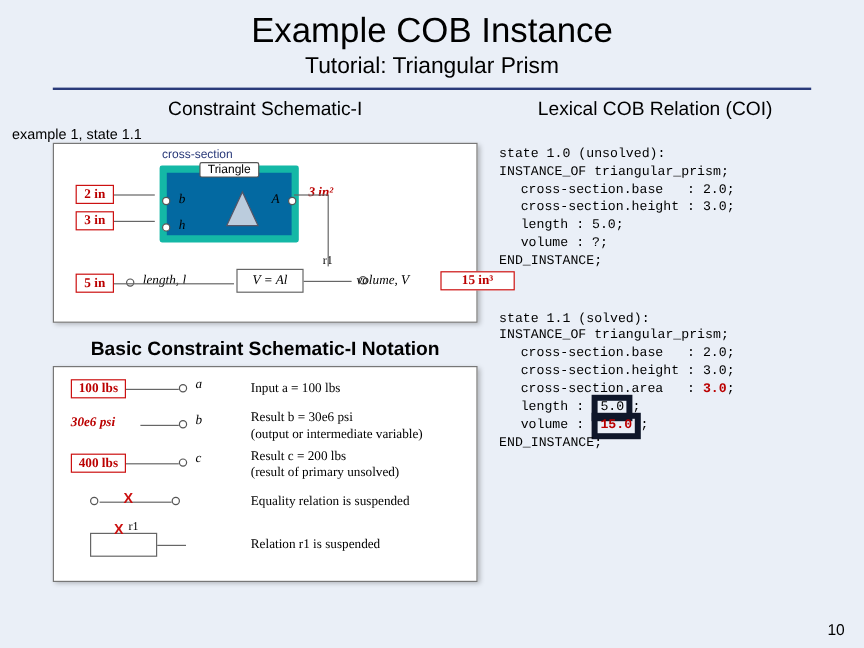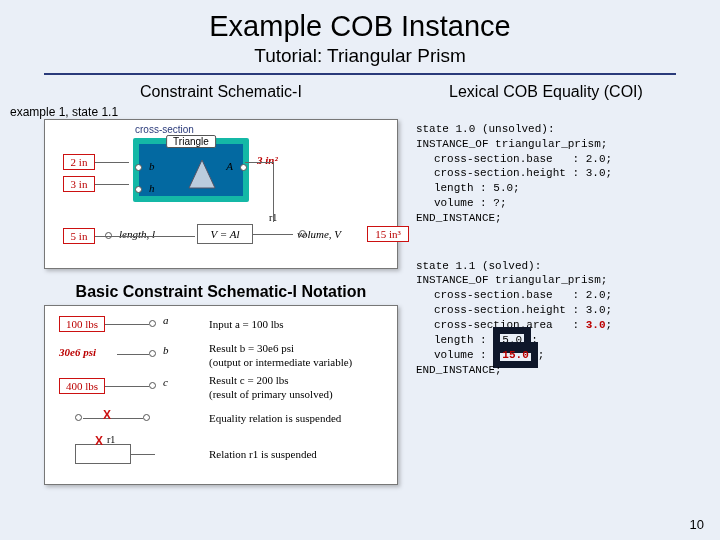--- a/index.html
+++ b/index.html
@@ -21,36 +21,36 @@
   .right { flex: 1; }
   .secthdr { text-align: center; font-size: 16px; margin: 2px 0 4px; }
   .examplelbl { font-size: 12px; margin-left: -34px; margin-top: 2px; }
 
   
   .figwrap { background: #fff; border: 1px solid #777; box-shadow: 2px 2px 4px rgba(0,0,0,0.25); }
   .schematic { height: 150px; position: relative; margin-bottom: 8px; }
   .notation { height: 180px; position: relative; }
 
   .box { position: absolute; border: 1px solid #666; background: #fff; font-size: 11px; font-family: 'Times New Roman', serif; display: flex; align-items: center; justify-content: center; padding: 1px 4px; }
-  .redbox { border-color: #c11; color: #b00; font-weight: normal; }
+  .redbox { border-color: #c11; color: #b00; font-weight: bold; }
   .redtext { color: #b00; font-weight: bold; }
   .bluetext { color: #2a3a7a; }
   .plain { border: none; background: transparent; position: absolute; font-size: 11px; font-family: 'Times New Roman', serif; }
   .italic { font-style: italic; }
   .port { position: absolute; width: 7px; height: 7px; border: 1px solid #555; border-radius: 50%; background: #fff; }
   .varlbl { position: absolute; font-style: italic; font-size: 11px; font-family: 'Times New Roman', serif; }
   .label { position: absolute; font-size: 11px; font-family: 'Times New Roman', serif; }
 
   .tri-outer { position: absolute; border: 6px solid #14b8a6; border-radius: 2px; background: #0369a1; }
   .tri-title { position: absolute; top: -9px; left: 50%; transform: translateX(-50%); background: #fff; border: 1px solid #555; border-radius: 2px; font-size: 10px; padding: 0 6px; font-family: Arial, sans-serif; }
 
   
   .code { font-family: 'Courier New', monospace; font-size: 11px; line-height: 1.35; white-space: pre; margin-top: 6px; }
   .code .ind1 { margin-left: 18px; display: block; }
-  .code .hl { border: 7px solid #0f172a; padding: 0 2px; }
+  .code .hl { border: 5px solid #0f172a; padding: 0 2px; }
   .code .redv { color: #b00; font-weight: bold; }
 
   .pagenum { position: absolute; bottom: 8px; right: 16px; font-size: 13px; }
 
   
   .hline { position: absolute; height: 1px; background: #666; }
   .vline { position: absolute; width: 1px; background: #666; }
   .xmark { position: absolute; color: #c11; font-weight: bold; font-size: 12px; font-family: Arial, sans-serif; }
 </style>
 </head>
@@ -97,21 +97,21 @@
         <span class="plain" style="left:224px;top:92px;font-size:10px;">r1</span>
         <div class="box" style="left:152px;top:104px;width:56px;height:20px;">
             <span class="italic">V = Al</span>
           </div>
         <div class="hline" style="left:200px;top:42px;width:28px;"></div>
         <div class="vline" style="left:228px;top:42px;height:60px;"></div>
         <div class="hline" style="left:208px;top:114px;width:40px;"></div>
 
         <div class="port" style="left:254px;top:110px;"></div>
         <span class="label italic" style="left:252px;top:108px;">volume, V</span>
-        <div class="box redbox" style="left:322px;top:106px;width:42px;">15 in³</div>
+        <div class="box redbox" style="left:322px;top:106px;width:62px;">15 in³</div>
       </div>
 
       <div class="secthdr" style="margin-top:14px;font-weight:bold;">Basic Constraint Schematic-I Notation</div>
 
       <div class="figwrap notation">
         <div class="box redbox" style="left:14px;top:10px;width:46px;">100 lbs</div>
         <div class="hline" style="left:60px;top:18px;width:44px;"></div>
         <div class="port" style="left:104px;top:14px;"></div>
         <span class="varlbl" style="left:118px;top:8px;">a</span>
         <span class="label" style="left:164px;top:12px;">Input a = 100 lbs</span>
@@ -138,21 +138,21 @@
 
         <div class="box" style="left:30px;top:138px;width:56px;height:20px;"></div>
         <span class="xmark" style="left:50px;top:128px;">X</span>
         <span class="plain" style="left:62px;top:128px;font-size:10px;">r1</span>
         <div class="hline" style="left:86px;top:148px;width:24px;"></div>
         <span class="label" style="left:164px;top:142px;">Relation r1 is suspended</span>
       </div>
     </div>
 
     <div class="right">
-      <div class="secthdr">Lexical COB Equality (COI)</div>
+      <div class="secthdr">Lexical COB Relation (COI)</div>
 
       <div class="code">
 <span>state 1.0 (unsolved):</span>
 <span>INSTANCE_OF triangular_prism;</span>
 <span class="ind1">cross-section.base   : 2.0;</span><span class="ind1">cross-section.height : 3.0;</span><span class="ind1">length : 5.0;</span><span class="ind1">volume : ?;</span><span>END_INSTANCE;</span>
 </div>
 
       <div class="code" style="margin-top:18px;">
 <span>state 1.1 (solved):</span>
 <span>INSTANCE_OF triangular_prism;</span>

